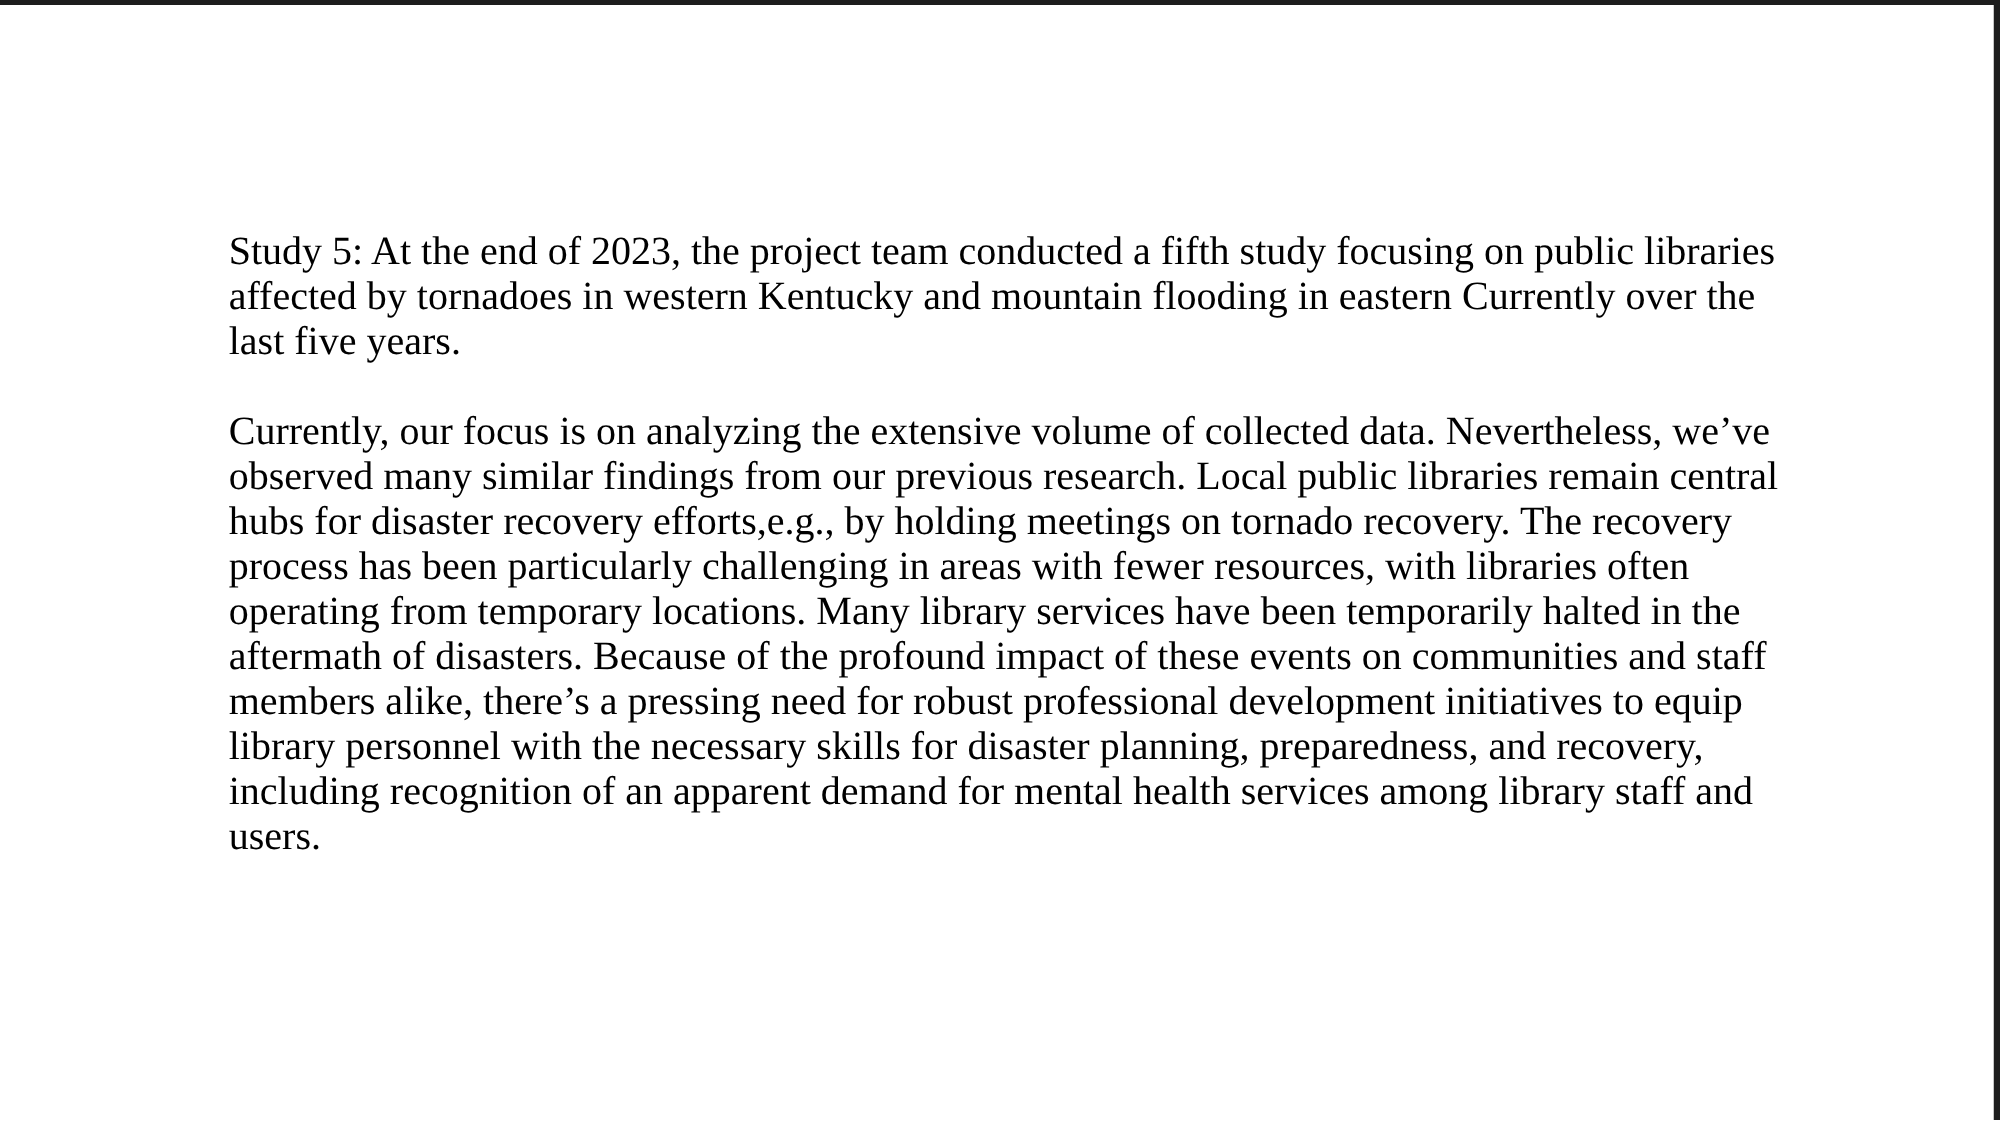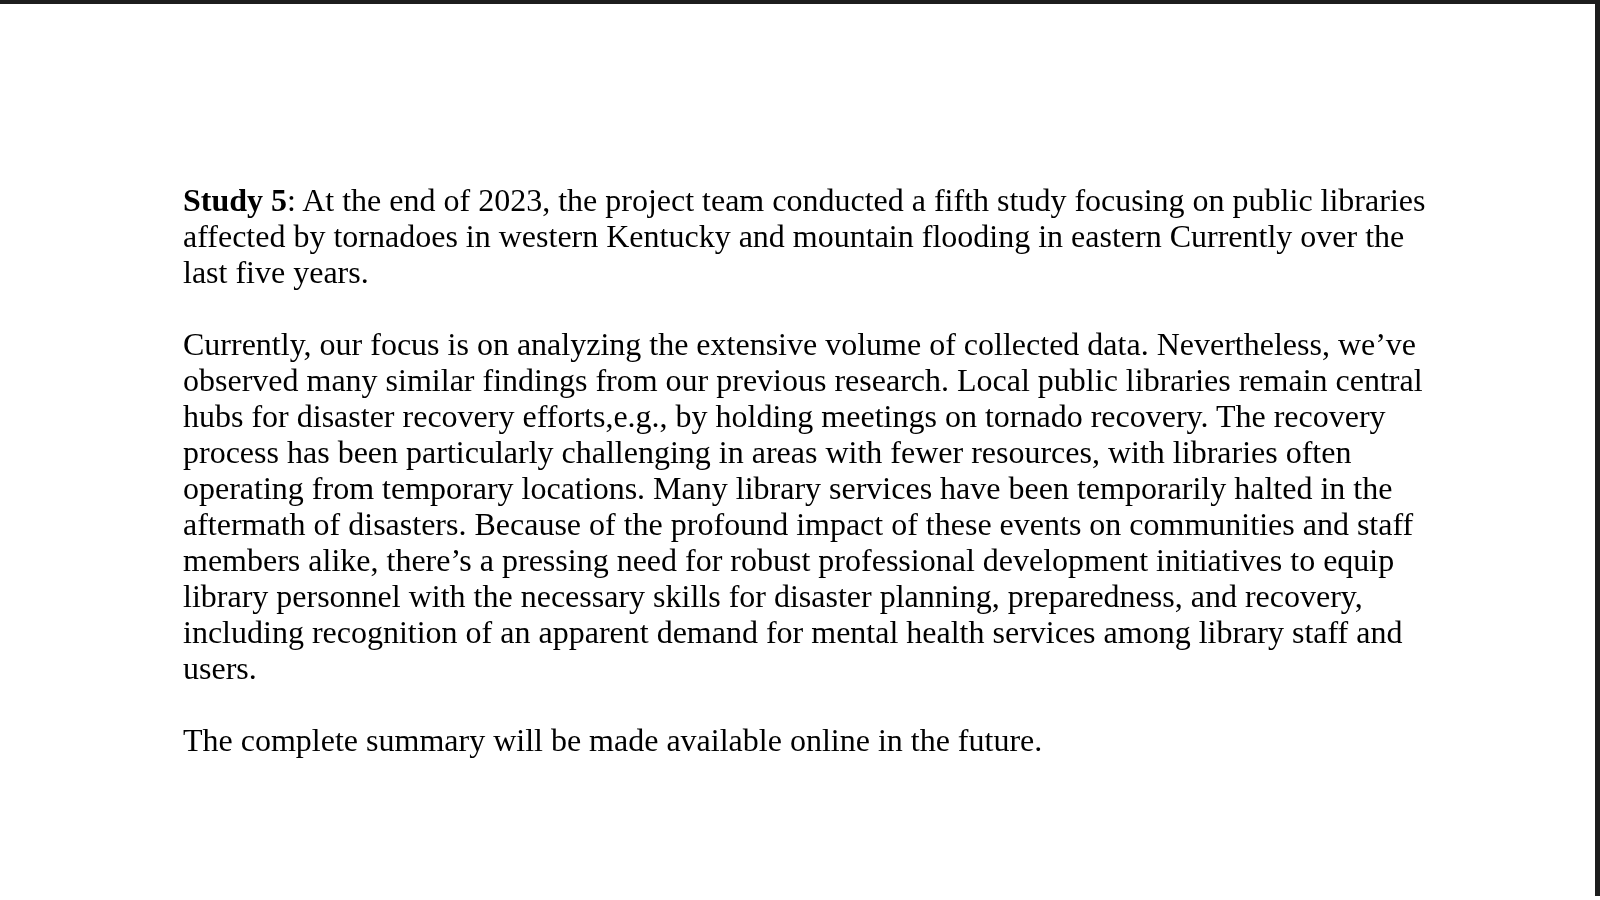--- a/index.html
+++ b/index.html
@@ -42,30 +42,29 @@
     margin: 0 0 36px 0;
     font-size: 32px;
     line-height: 36px;
     text-align: left;
     color: #000000;
   }
   .content p:last-child {
     margin-bottom: 0;
   }
   .bold-lead {
-    font-weight: bold;
+    font-weight: normal;
   }
 </style>
 </head>
 <body>
 
 <div class="screen">
   <div class="border-top"></div>
   <div class="border-right"></div>
 
   <div class="content">
     <p><span class="bold-lead">Study 5</span><span>: At the end of 2023, the project team conducted a fifth study focusing on public libraries affected by tornadoes in western Kentucky and mountain flooding in eastern Currently over the last five years.</span></p>
 
     <p>Currently, our focus is on analyzing the extensive volume of collected data. Nevertheless, we’ve observed many similar findings from our previous research. Local public libraries remain central hubs for disaster recovery efforts,e.g., by holding meetings on tornado recovery. The recovery process has been particularly challenging in areas with fewer resources, with libraries often operating from temporary locations. Many library services have been temporarily halted in the aftermath of disasters. Because of the profound impact of these events on communities and staff members alike, there’s a pressing need for robust professional development initiatives to equip library personnel with the necessary skills for disaster planning, preparedness, and recovery, including recognition of an apparent demand for mental health services among library staff and users.</p>
 
-    <p>The complete summary will be made available online in the future.</p>
   </div>
 </div>
 
 </body></html>

